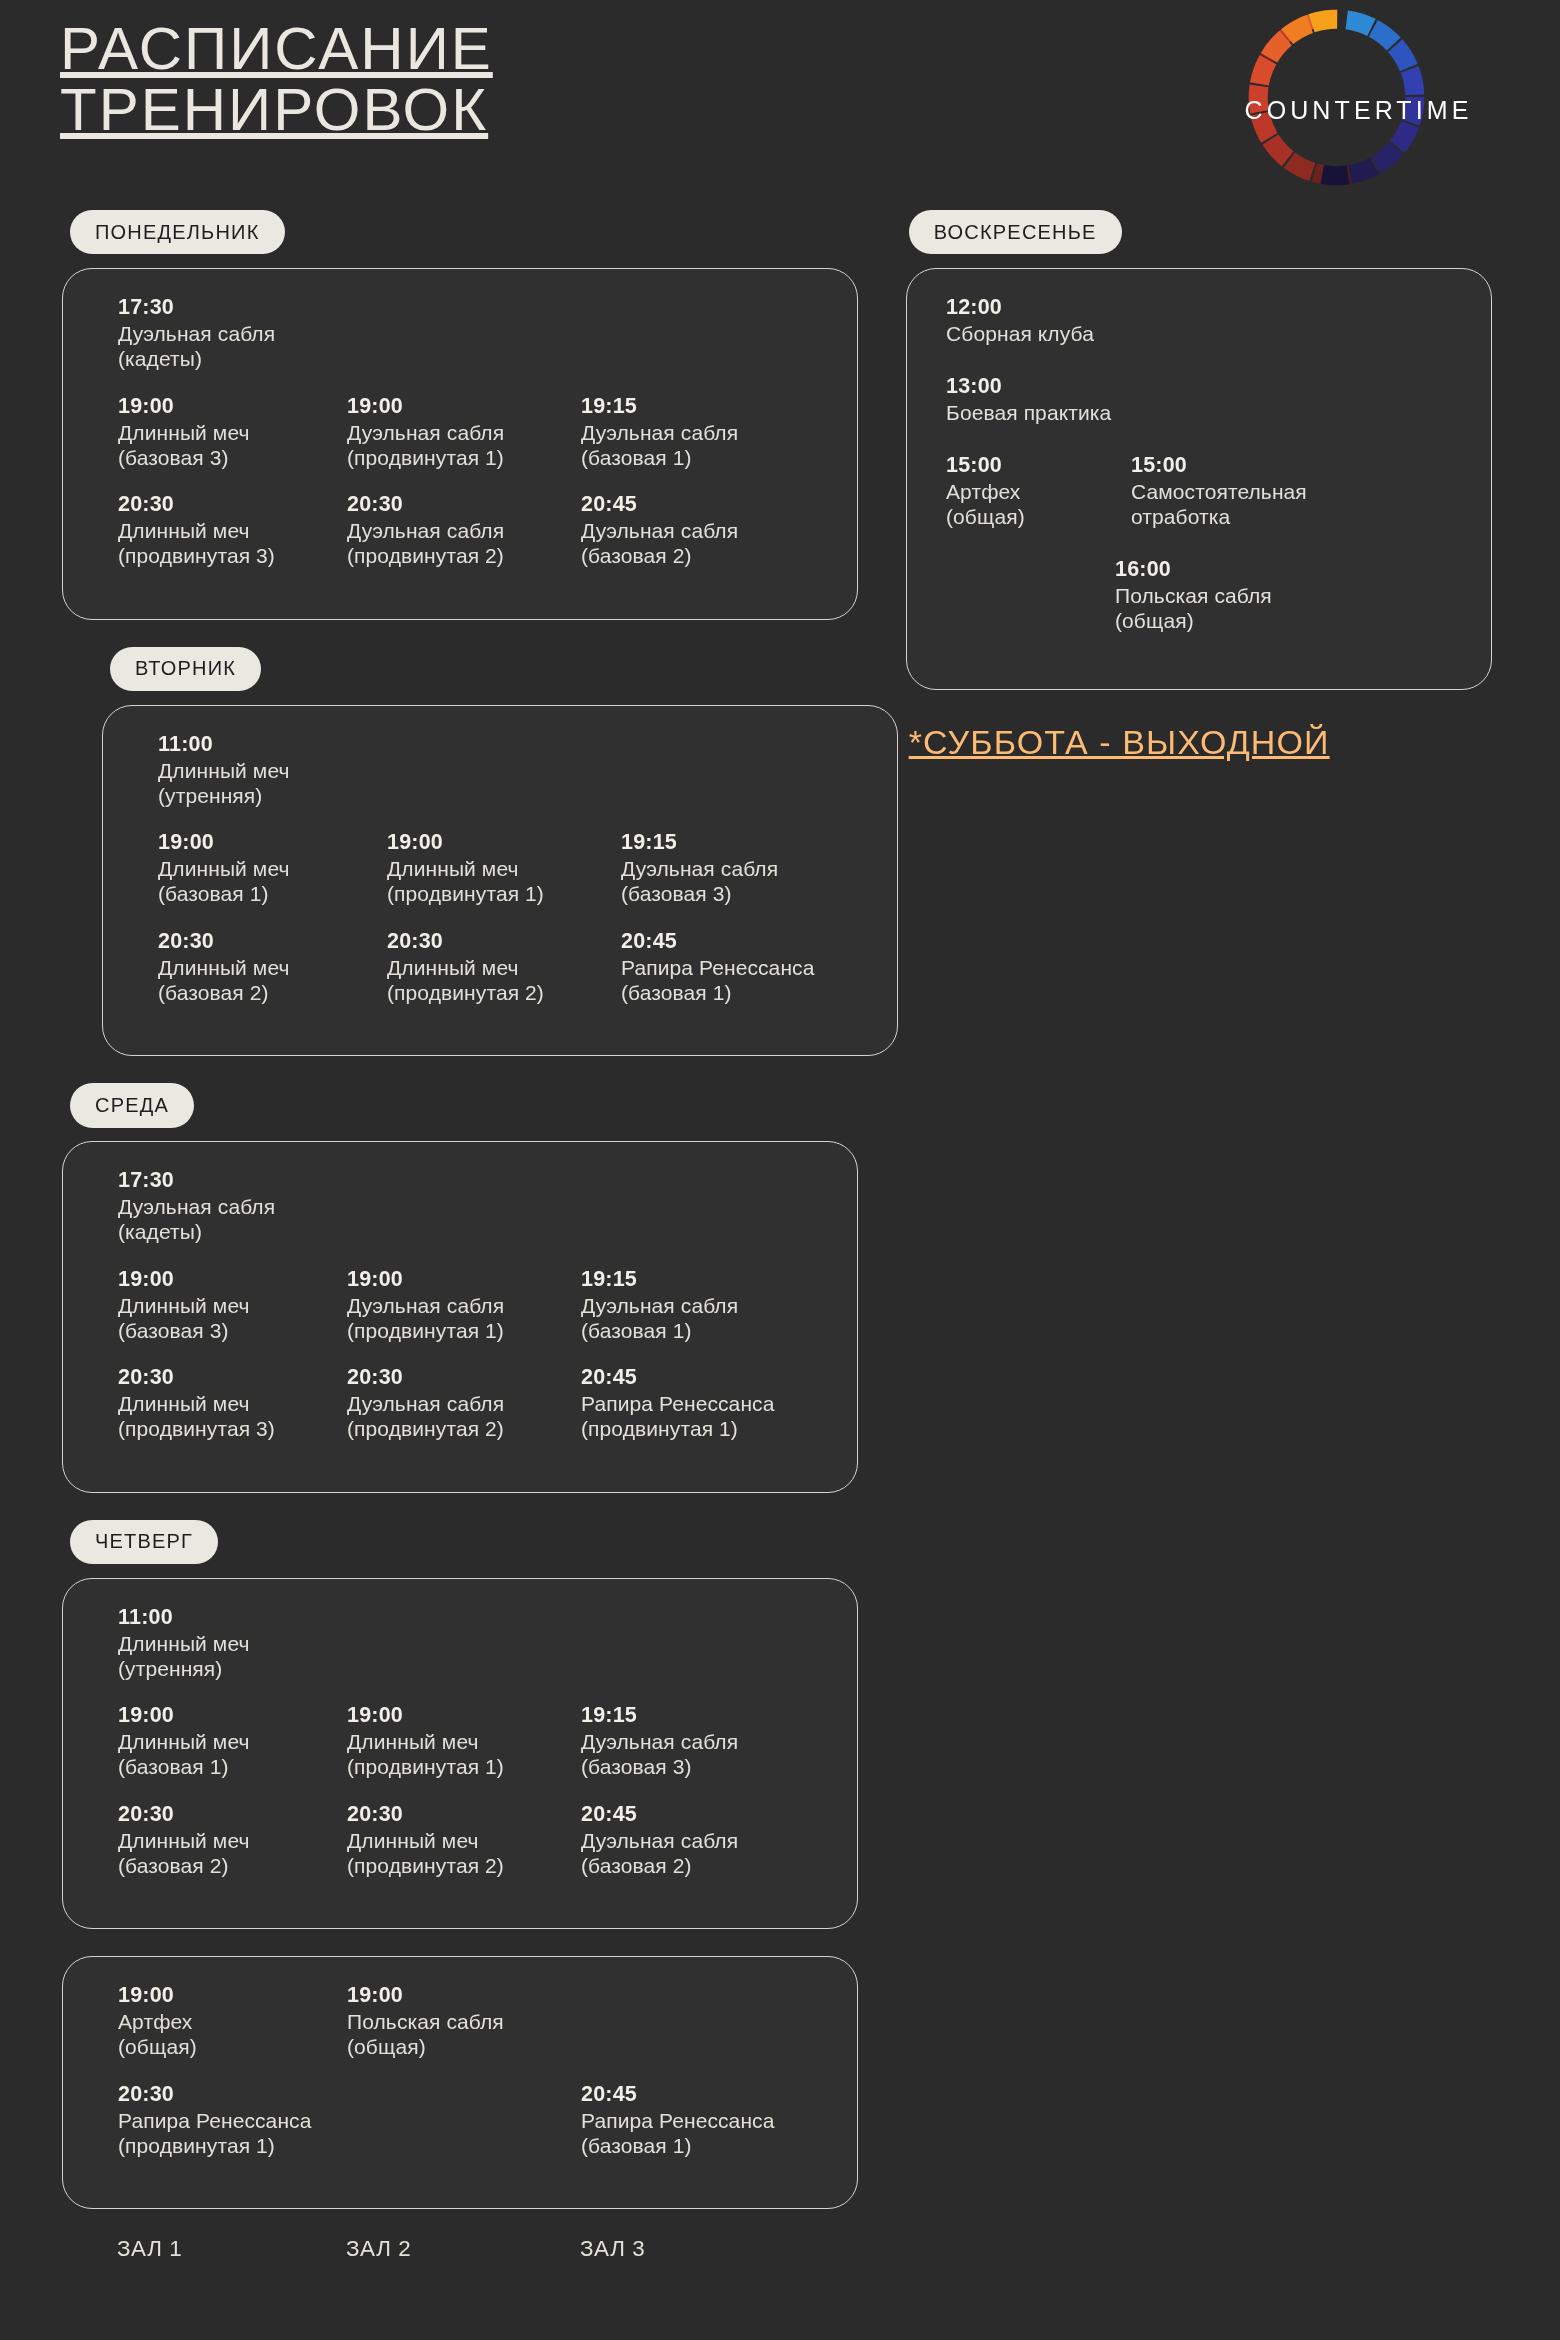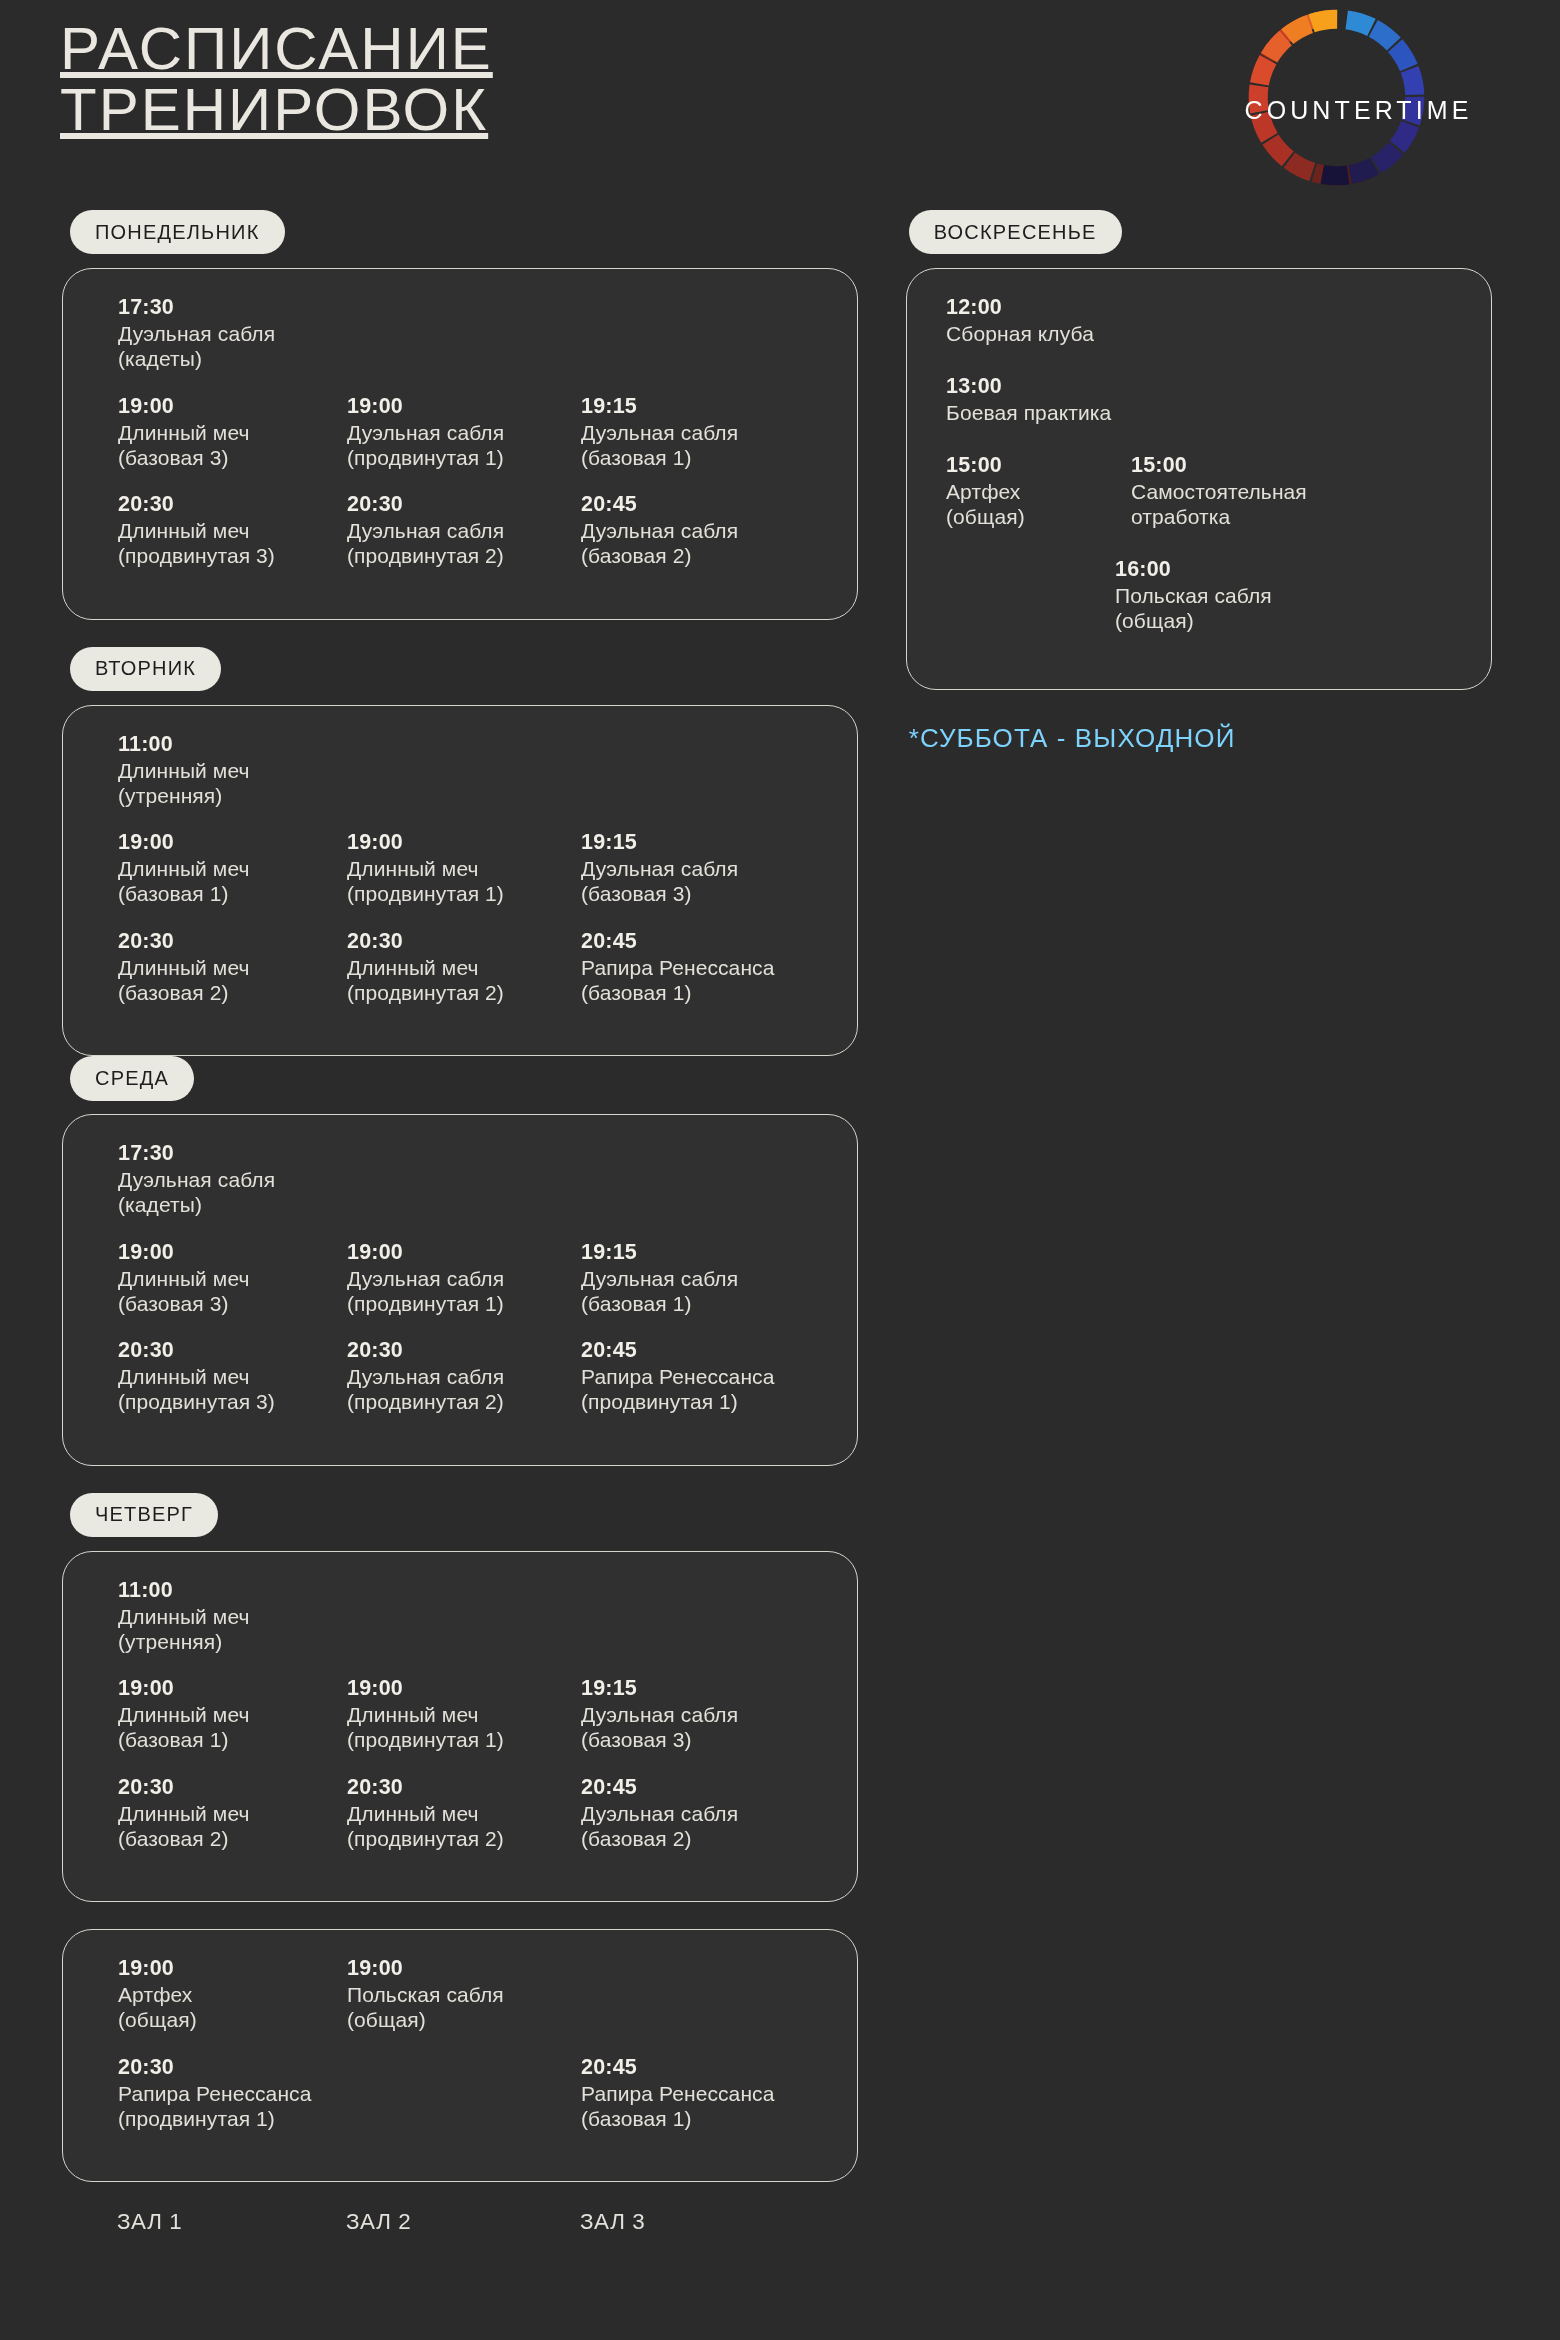--- a/index.html
+++ b/index.html
@@ -128,24 +128,25 @@
     line-height: 1.18;
     letter-spacing: 0.1px;
     white-space: pre-line;
     margin-top: 2px;
   }
 
   
   .note {
     margin-left: 11.7px;
     margin-top: 33px;
-    font-size: 26px;
+    font-size: 34px;
     letter-spacing: 1.1px;
     font-weight: 300;
-    color: #7dd3fc;
+    color: #fdba74;
+    text-decoration: underline;
   }
 
   
   .halls {
     position: relative;
     margin-left: 62px;
     width: 796px;
     height: 49px;
     margin-top: 9.8px;
   }
@@ -258,21 +259,21 @@
             </div>
             <div class="cell" style="left: 518px; width: 224px;">
               <div class="time">20:45</div>
               <div class="disc">Дуэльная сабля
 (базовая 2)</div>
             </div>
           </div>
         </div>
       </div>
     </div>
-    <div style="">
+    <div style="margin-bottom: 27px; padding-left: 40px;">
       <div class="pill-wrap-left"><div class="day-pill">ВТОРНИК</div></div>
       <div class="card card-left" style="margin-top: 13.7px;">
         <div class="grid">
           <div class="row" style="height: 77px; margin-bottom: 21.5px;">
             <div class="cell" style="left: 55px; width: 224px;">
               <div class="time">11:00</div>
               <div class="disc">Длинный меч
 (утренняя)</div>
             </div>
             <div class="cell" style="left: 284px; width: 224px;"></div>

